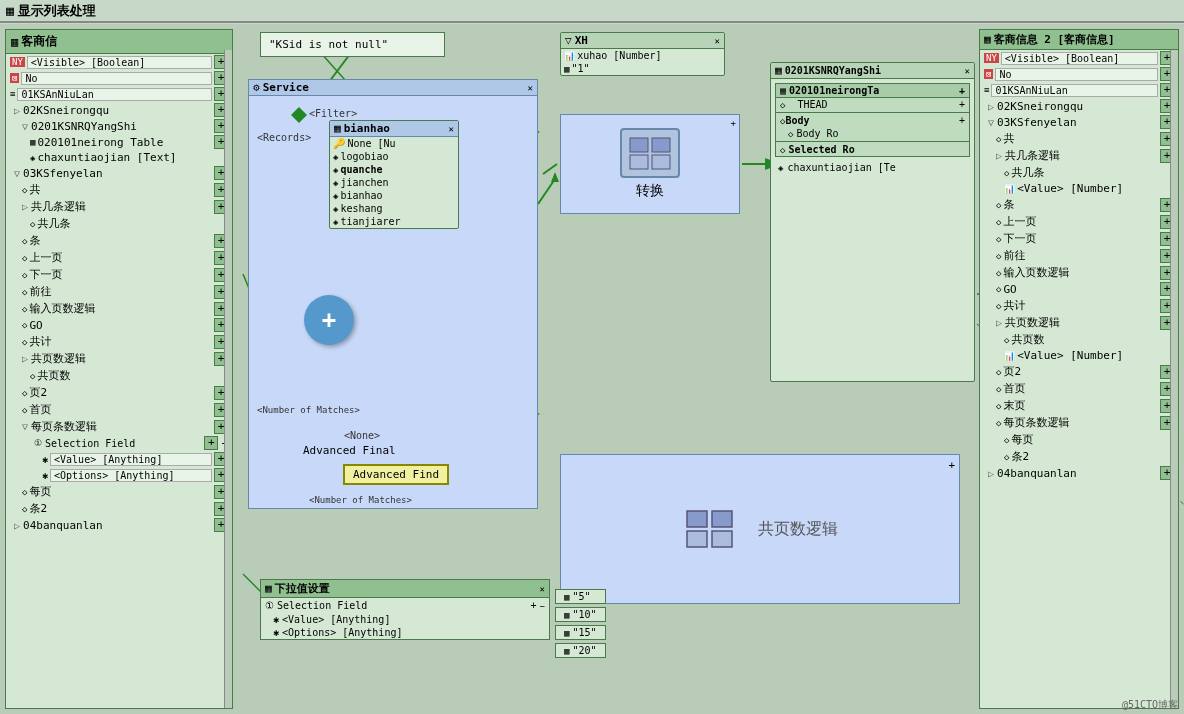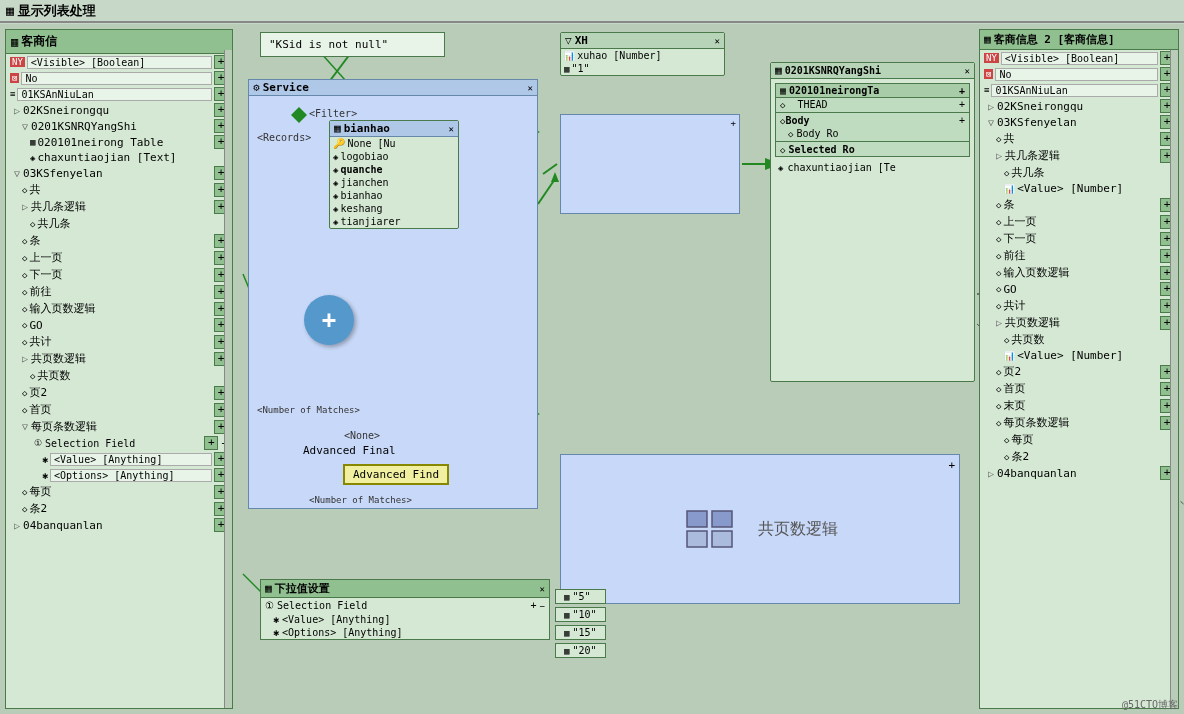--- a/index.html
+++ b/index.html
@@ -425,20 +425,31 @@
     <div style="position:absolute;left:95px;top:350px;font-size:10px;color:#333;">
       <span>&lt;None&gt;</span>
     </div>
 
     <div style="position:absolute;left:60px;top:415px;font-size:9px;color:#333;">
       &lt;Number of Matches&gt;
     </div>
   </div>
 
   <div class="transform-panel">
+    <div class="transform-content">
+      <div class="transform-icon">
+        <svg width="50" height="40">
+          <rect x="5" y="5" width="18" height="14" fill="#8899cc" stroke="#557" stroke-width="1"></rect>
+          <rect x="27" y="5" width="18" height="14" fill="#8899cc" stroke="#557" stroke-width="1"></rect>
+          <rect x="5" y="22" width="18" height="14" fill="#aabbdd" stroke="#557" stroke-width="1"></rect>
+          <rect x="27" y="22" width="18" height="14" fill="#aabbdd" stroke="#557" stroke-width="1"></rect>
+        </svg>
+      </div>
+      <div style="font-size:14px;">转换</div>
+    </div>
     <div style="position:absolute;right:3px;top:3px;font-size:9px;">+</div>
   </div>
 
   <div class="panel" style="position:absolute;left:770px;top:38px;width:205px;height:320px;">
     <div class="panel-header">
       <span>▦</span>
       <span style="font-size:10px;">0201KSNRQYangShi</span>
       <span style="margin-left:auto;font-size:9px;cursor:pointer;">✕</span>
     </div>
 

